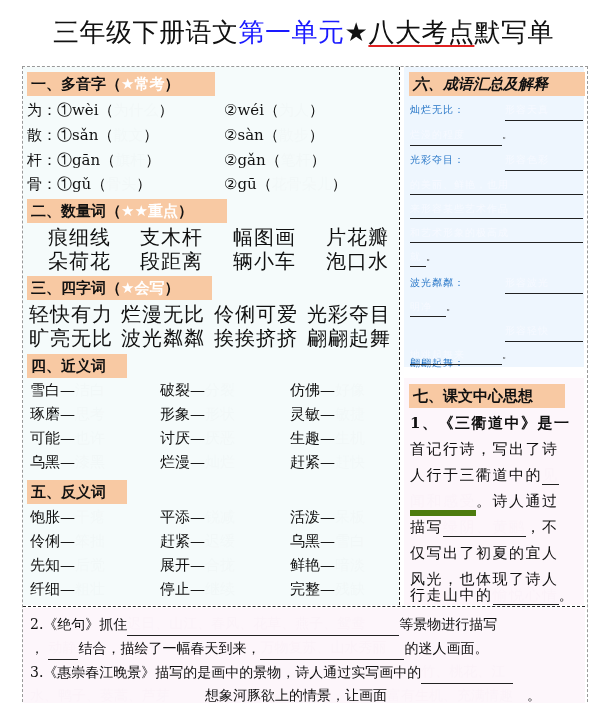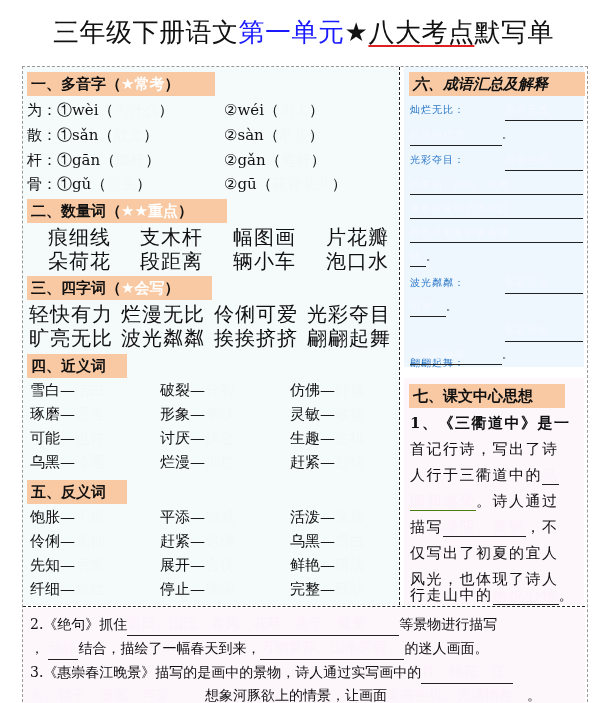--- a/index.html
+++ b/index.html
@@ -141,21 +141,21 @@
 <div class="idiom hidr" style="left:505px;top:320px;">形容轻快</div>
 <div class="idiom hidr" style="left:410px;top:344px;">地跳起舞来</div>
 <div class="line" style="left:410px;top:364px;width:92px;"></div>
 <div class="idiom" style="left:502px;top:344px;color:#111">。</div>
 
 <div class="sec" style="left:409px;top:384px;width:148px;">七、课文中心思想</div>
 
 <div class="rtext" style="top:410px;font-weight:bold;">1、《三衢道中》是一</div>
 <div class="rtext" style="top:436px;">首记行诗，写出了诗</div>
 <div class="rtext" style="top:462px;"><span>人行于三衢道中的</span><span class="hidp" style="border-bottom:1px solid #222;">见</span></div>
-<div class="rtext" style="top:488px;"><span class="hidp" style="border-bottom:1px solid #4d7c0f;text-align:right;">闻和感受</span><span>。诗人通过</span></div>
+<div class="rtext" style="top:488px;"><span class="hidp" style="border-bottom:6px solid #4d7c0f;text-align:right;">闻和感受</span><span>。诗人通过</span></div>
 <div class="rtext" style="top:514px;"><span>描写</span><span class="hidp" style="border-bottom:1px solid #222;">绿阴、黄鹂</span><span>，不</span></div>
 <div class="rtext" style="top:540px;">仅写出了初夏的宜人</div>
 <div class="rtext" style="top:566px;">风光，也体现了诗人</div>
 <div class="rtext" style="top:582px;"><span>行走山中的</span><span class="hidp" style="border-bottom:1px solid #222;">愉悦心情</span><span>。</span></div>
 
 <div class="btext" style="top:612px;"><span>2.《绝句》抓住</span><span class="hidp" style="border-bottom:1px solid #222;display:inline-block;width:272px;overflow:hidden;vertical-align:bottom;">迟日、山江、春风、花草、燕子、鸳鸯</span><span>等景物进行描写</span></div>
 <div class="btext" style="top:636px;"><span>，</span> <span class="hidp" style="border-bottom:1px solid #222;display:inline-block;width:30px;vertical-align:bottom;">动静</span><span>结合，描绘了一幅春天到来，</span><span class="hidp" style="border-bottom:1px solid #222;display:inline-block;width:144px;vertical-align:bottom;overflow:hidden;">万物复苏、山水秀丽</span><span>的迷人画面。</span></div>
 <div class="btext" style="top:660px;"><span>3.《惠崇春江晚景》描写的是画中的景物，诗人通过实写画中的</span><span class="hidp" style="border-bottom:1px solid #222;display:inline-block;width:92px;vertical-align:bottom;overflow:hidden;">竹、桃花、江</span></div>
 <div class="btext" style="top:684px;"><span class="hidp" style="display:inline-block;width:175px;">水、鸭子、蒌蒿、芦芽</span><span>想象河豚欲上的情景，让画面</span><span class="hidp" style="display:inline-block;width:140px;">富有生机、充满情趣</span><span>。</span></div>
 

